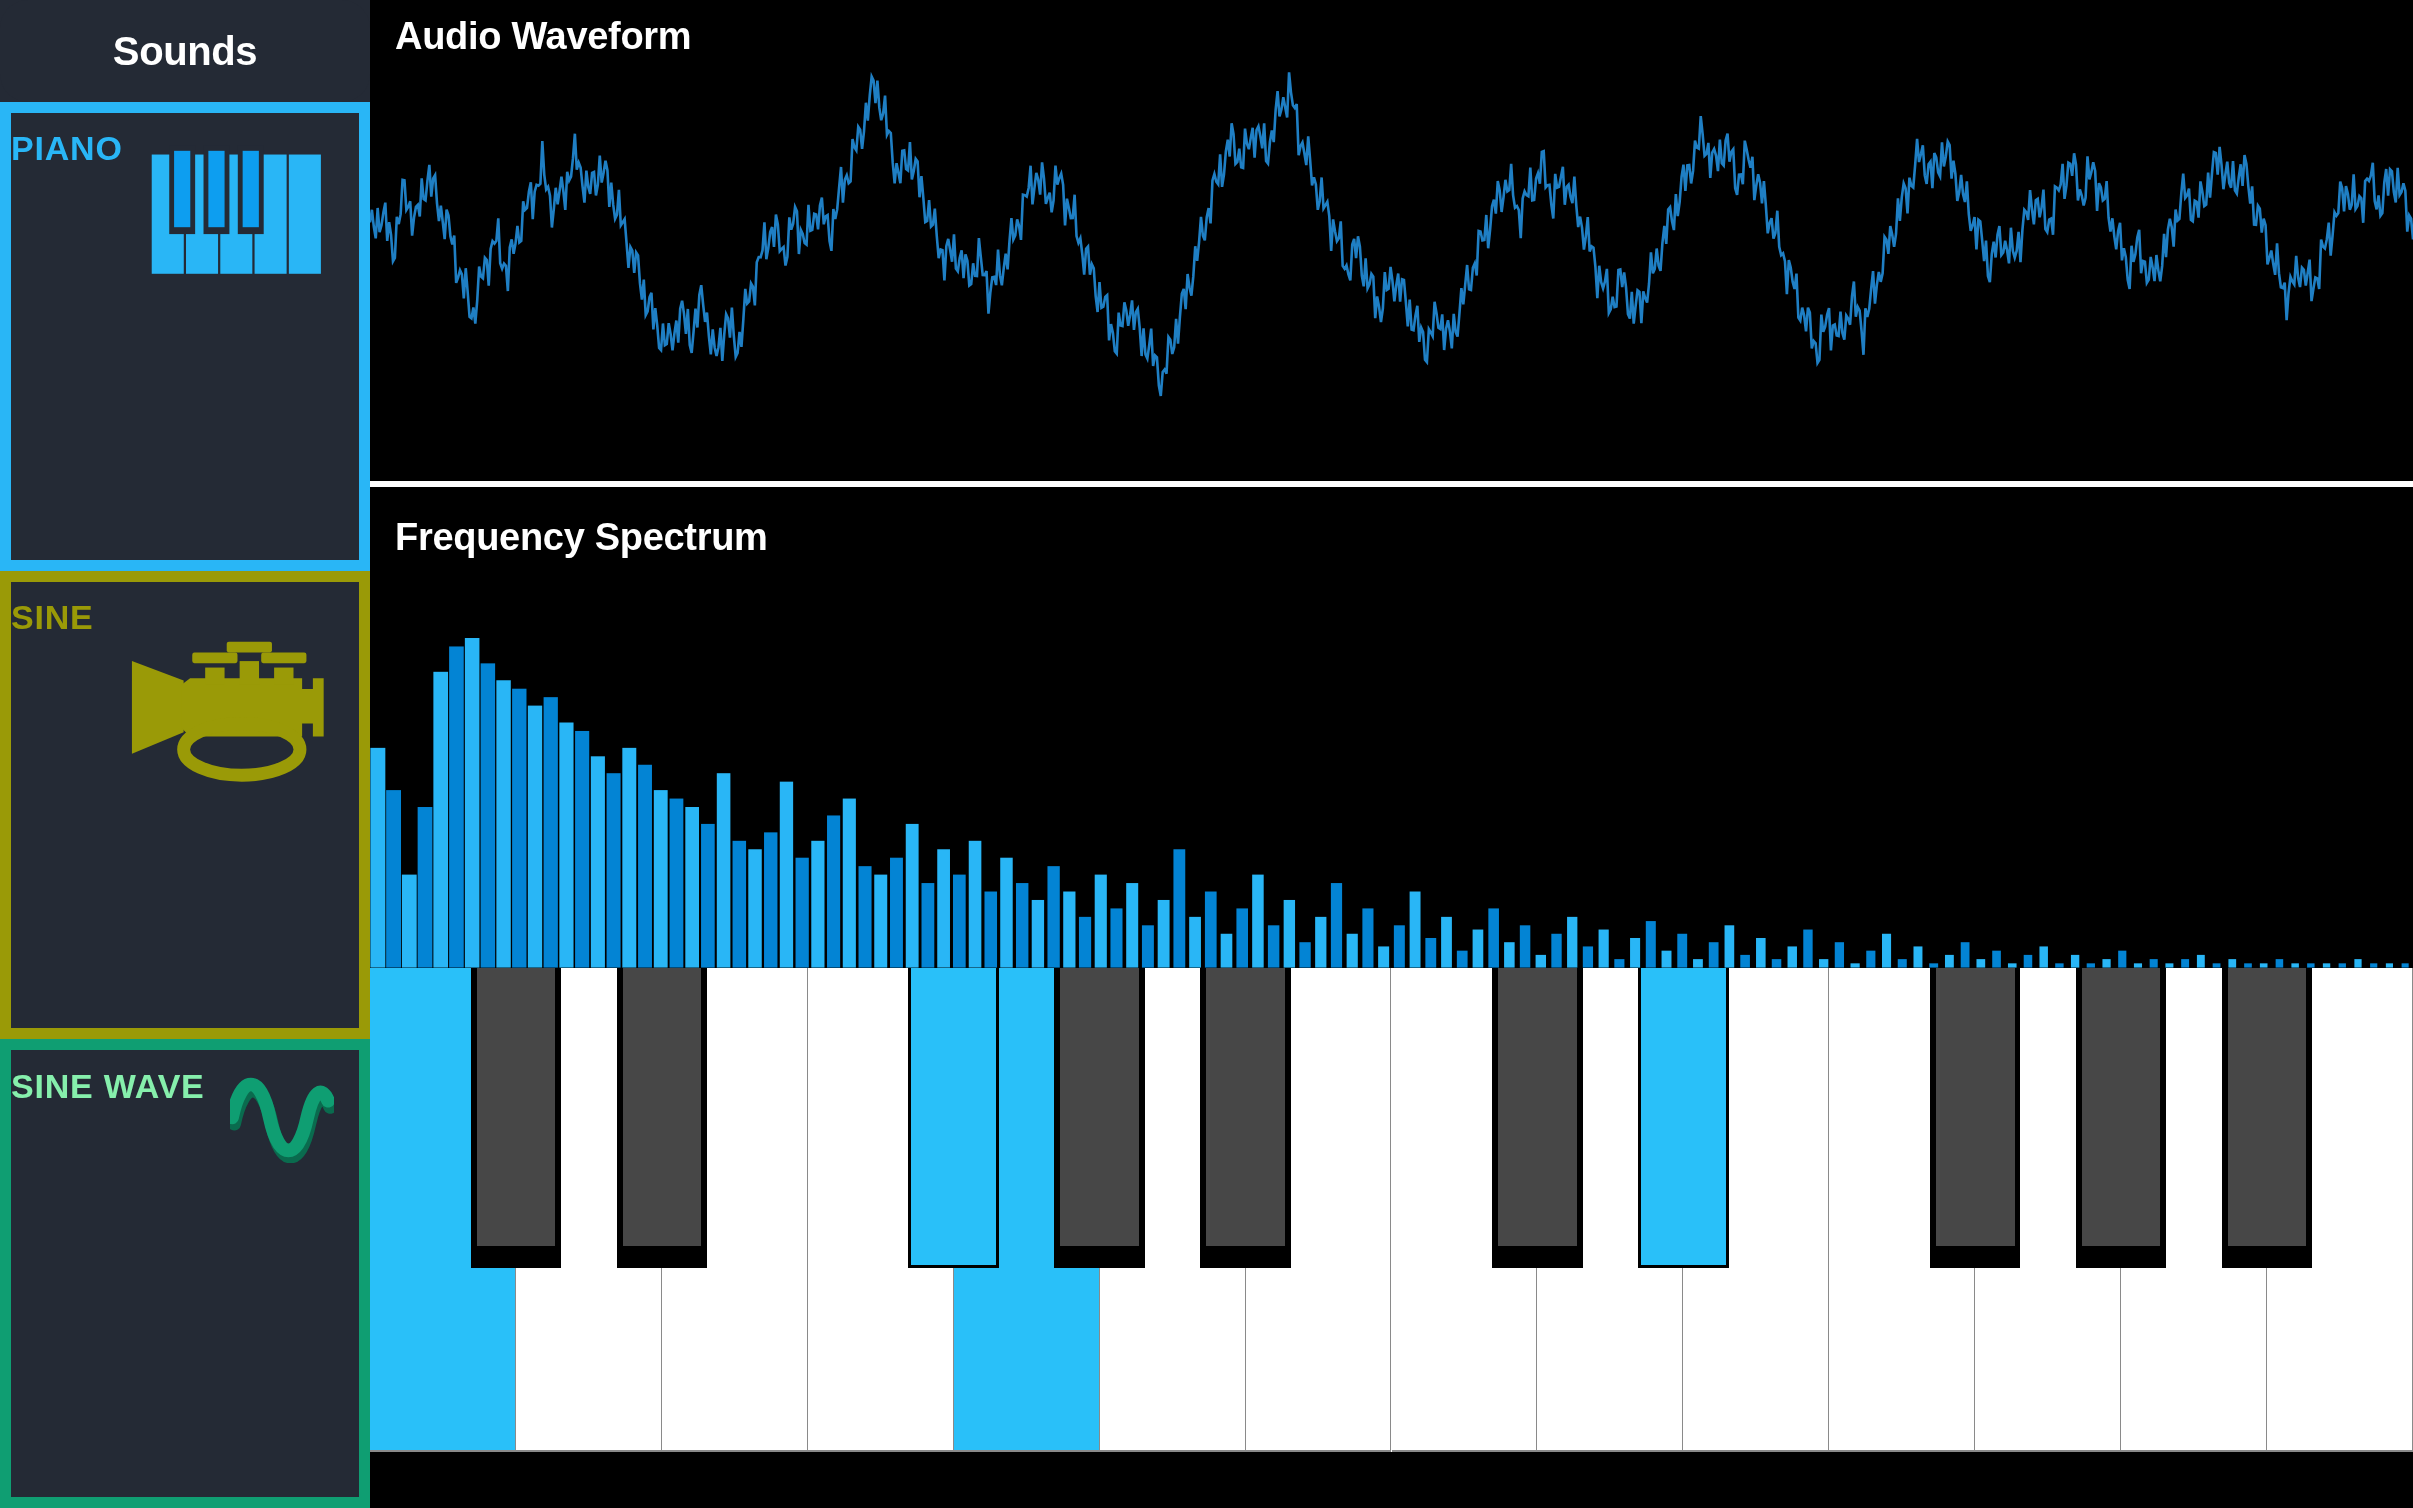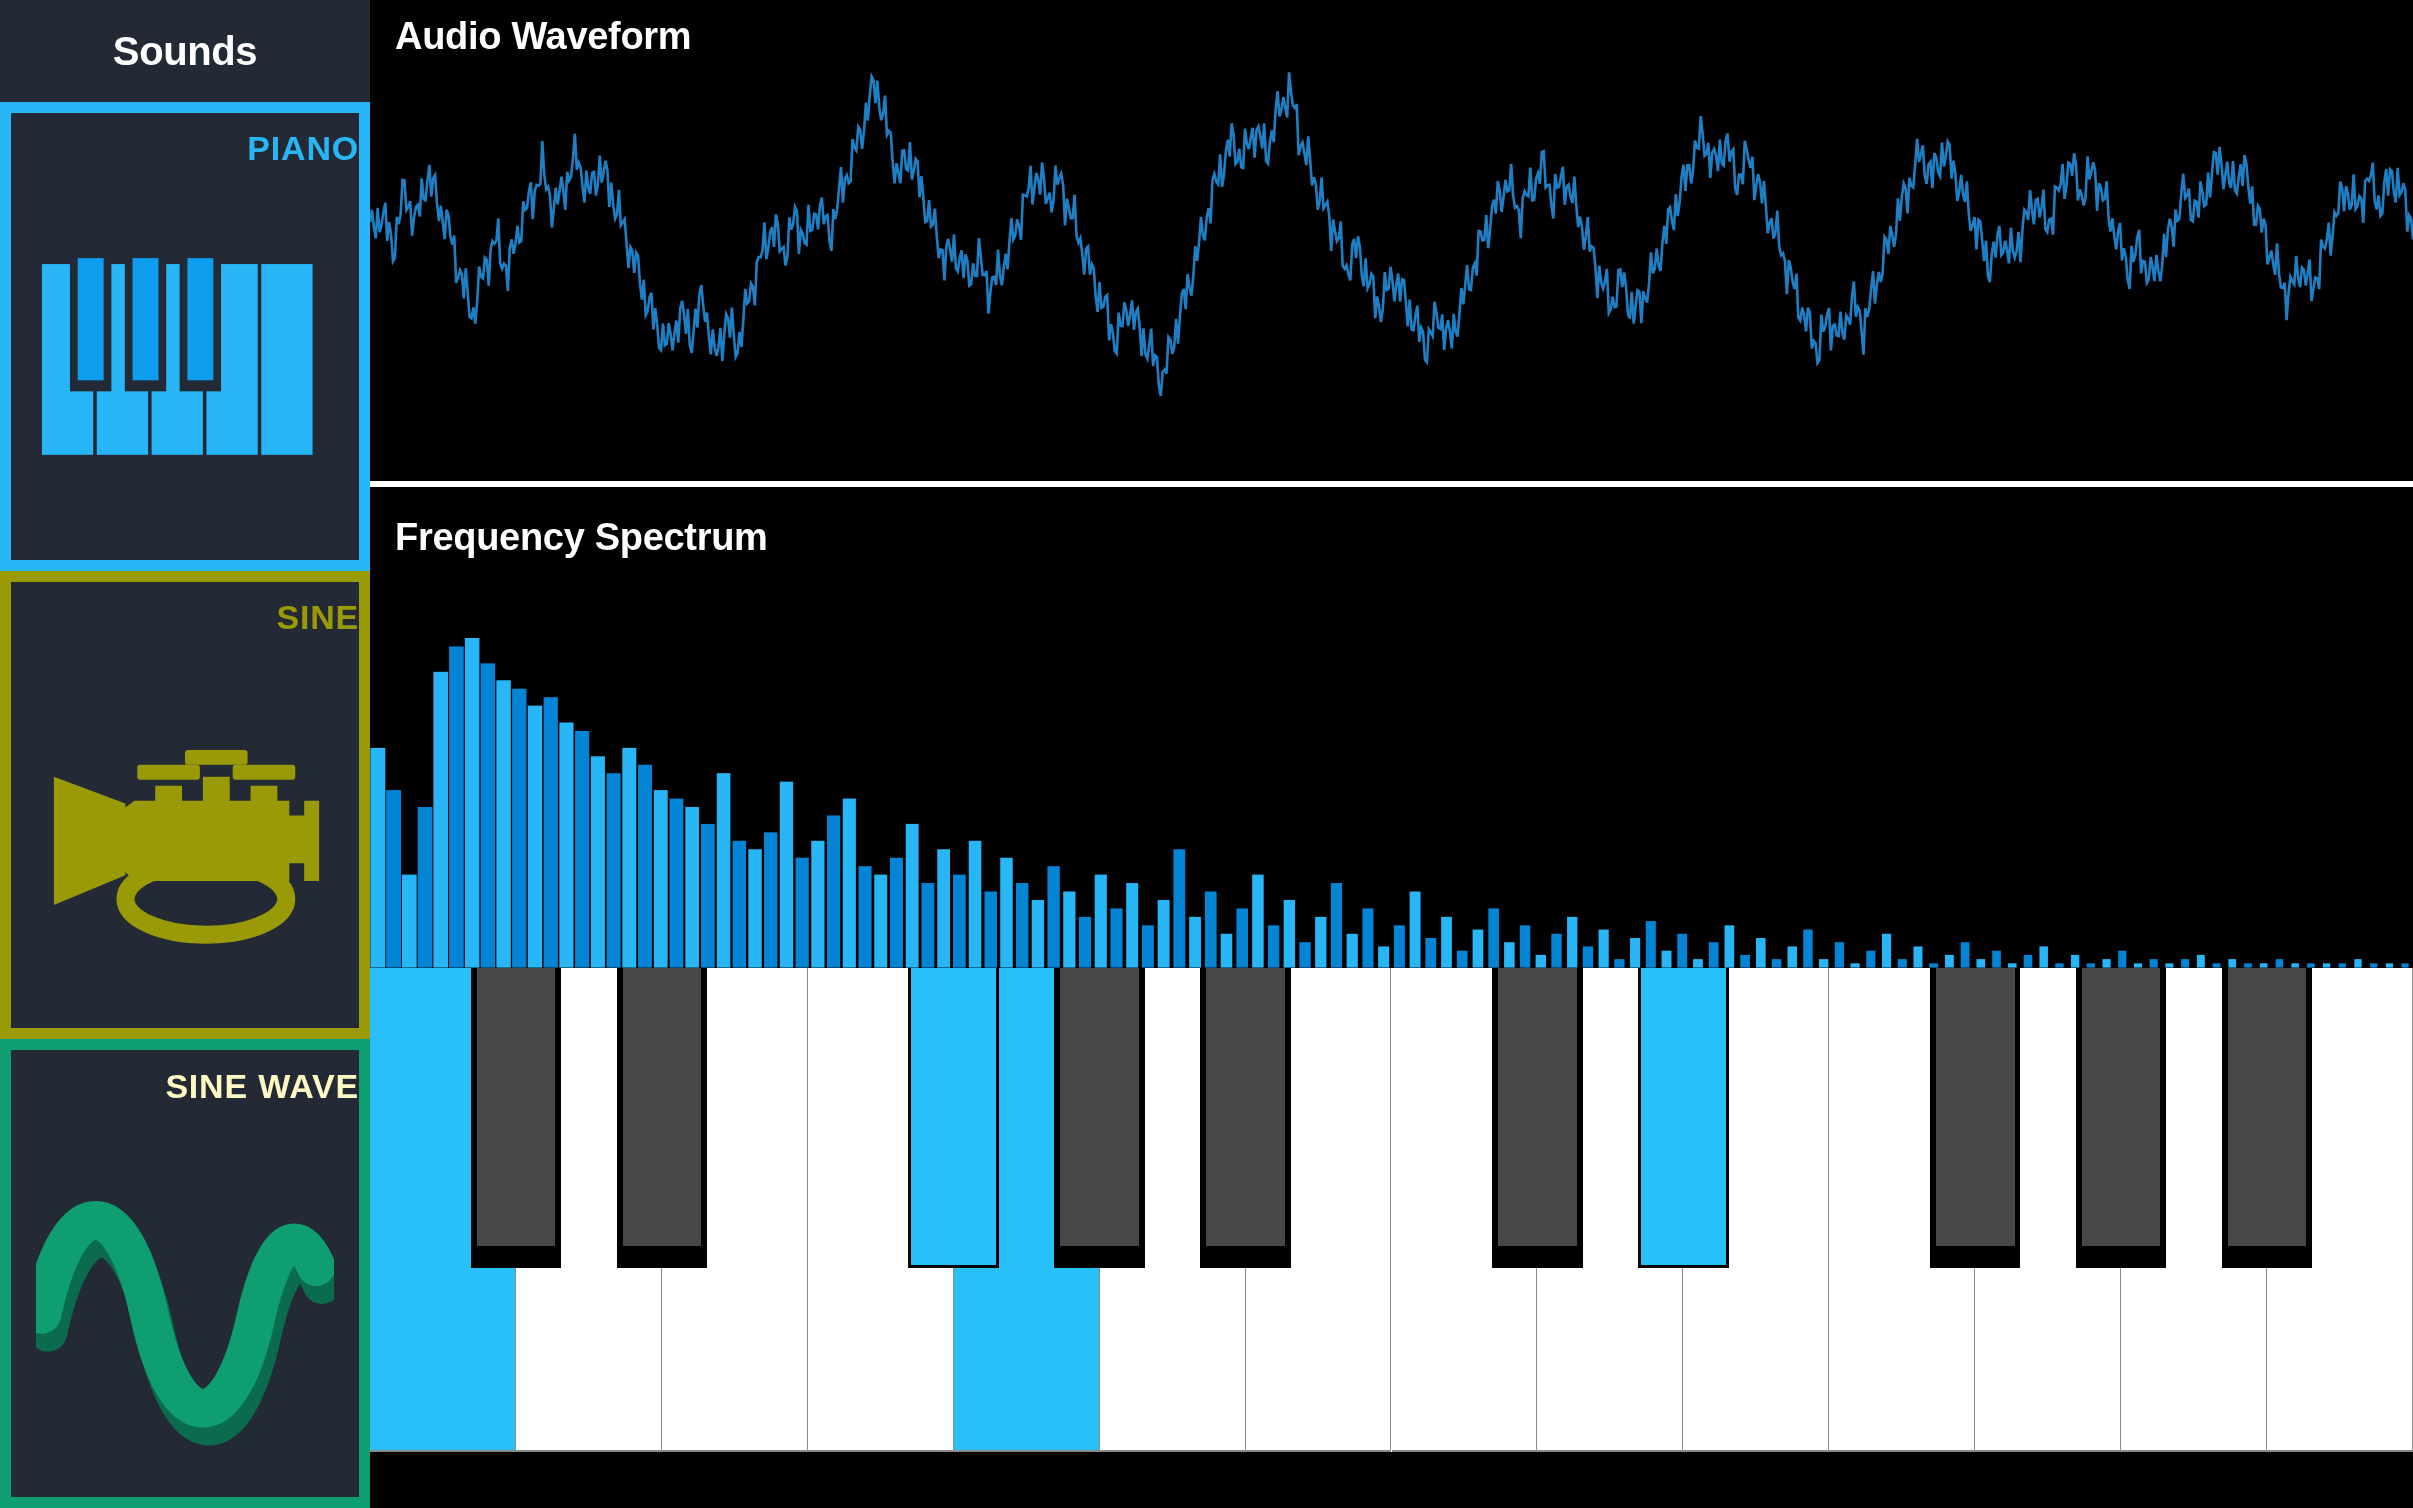--- a/index.html
+++ b/index.html
@@ -17,21 +17,21 @@
     height:102px; line-height:102px; text-align:center;
     color:#ffffff; font-size:40px; font-weight:bold; letter-spacing:-0.4px;
     background:#242a35;
     border-radius:28px;
   }
   #sound-list { flex:1; display:flex; flex-direction:column; }
   .sound-card {
     flex:1 1 0; position:relative;
     border:11px solid #29b6f6;
     background:#242a35;
-    display:flex; flex-direction:column; align-items:flex-end;
+    display:flex; flex-direction:row; align-items:flex-start;
     overflow:hidden;
   }
   .sound-card .card-label {
     margin-top:18.4px; font-size:34px; font-weight:bold;
     letter-spacing:0.8px; line-height:1;
   }
   .sound-card .card-icon {
     flex:1; width:100%;
     display:flex; align-items:center; justify-content:center;
     padding:8.4px 25px 15px 25px;
@@ -108,21 +108,21 @@
               <rect x="56" y="33" width="9" height="11" fill="#9a9a07"></rect>
               <rect x="72" y="36" width="9" height="8" fill="#9a9a07"></rect>
               <rect x="34" y="29" width="21" height="5" rx="1" fill="#9a9a07"></rect>
               <rect x="50" y="24" width="21" height="5" rx="1" fill="#9a9a07"></rect>
               <rect x="66" y="29" width="21" height="5" rx="1" fill="#9a9a07"></rect>
               <ellipse cx="57" cy="74" rx="27" ry="12" fill="none" stroke="#9a9a07" stroke-width="6"></ellipse>
             </svg>
           </div>
         </div>
         <div class="sound-card" style="border-color: rgb(15, 158, 114);">
-          <div class="card-label" style="color: #fef9c3; margin-left: 32px;">SINE WAVE</div>
+          <div class="card-label" style="color: #86efac;">SINE WAVE</div>
           <div class="card-icon">
             <svg viewBox="0 0 100 100" preserveAspectRatio="xMidYMid meet">
               <path d="M4 62 C13 20 31 20 40 62 C49 104 67 104 76 62 C82 36 90 32 96 46" fill="none" stroke="#0a6b4e" stroke-width="13" stroke-linecap="round"></path>
               <path d="M2 56 C11 14 29 14 38 56 C47 98 65 98 74 56 C80 30 88 26 94 40" fill="none" stroke="#0f9e72" stroke-width="13" stroke-linecap="round"></path>
             </svg>
           </div>
         </div>
       </div>
   </aside>
 

